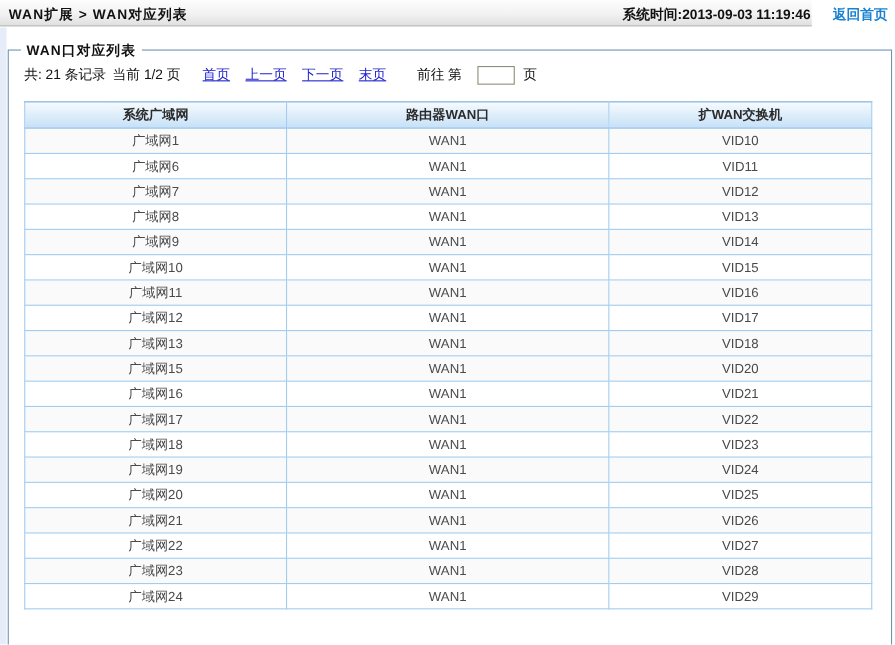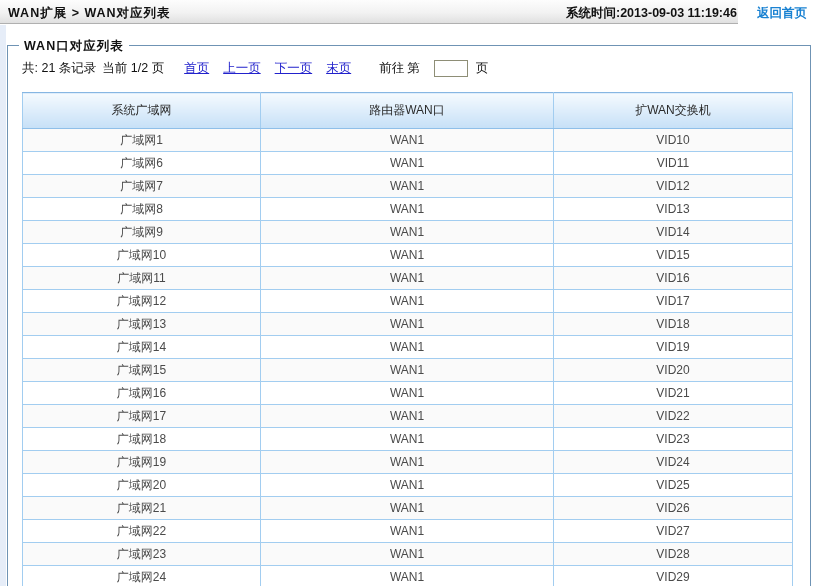--- a/index.html
+++ b/index.html
@@ -72,21 +72,21 @@
   
   .wan-table {
     position: absolute; left: 14px; top: 46px;
     width: 770px; border-collapse: collapse; table-layout: fixed;
   }
   .wan-table th, .wan-table td {
     border: 1px solid var(--table-border, #a2cdf0);
     text-align: center; font-size: 12px; overflow: hidden; white-space: nowrap;
   }
   .wan-table th {
-    height: 36px; font-weight: normal; color: #2b2b2b;
+    height: 24px; font-weight: bold; color: #2b2b2b;
     background: linear-gradient(var(--header-grad-top, #f5fafe), var(--header-grad-bottom, #c6e0f7));
     border-top-color: #86b6e2; border-bottom-color: #8fbfe9;
   }
   .wan-table td { height: 23px; color: #4a4a4a; }
   .wan-table tr.odd td { background: #fafafa; }
   .wan-table tr.even td { background: #ffffff; }
   .col-1 { width: 238px; }
   .col-2 { width: 293px; }
   .col-3 { width: 239px; }
 </style>
@@ -170,25 +170,20 @@
         <tr class="even">
           <td>广域网12</td>
           <td>WAN1</td>
           <td>VID17</td>
         </tr>
         <tr class="odd">
           <td>广域网13</td>
           <td>WAN1</td>
           <td>VID18</td>
         </tr>
-        <tr class="even">
-          <td>广域网14</td>
-          <td>WAN1</td>
-          <td>VID19</td>
-        </tr>
         <tr class="odd">
           <td>广域网15</td>
           <td>WAN1</td>
           <td>VID20</td>
         </tr>
         <tr class="even">
           <td>广域网16</td>
           <td>WAN1</td>
           <td>VID21</td>
         </tr>

